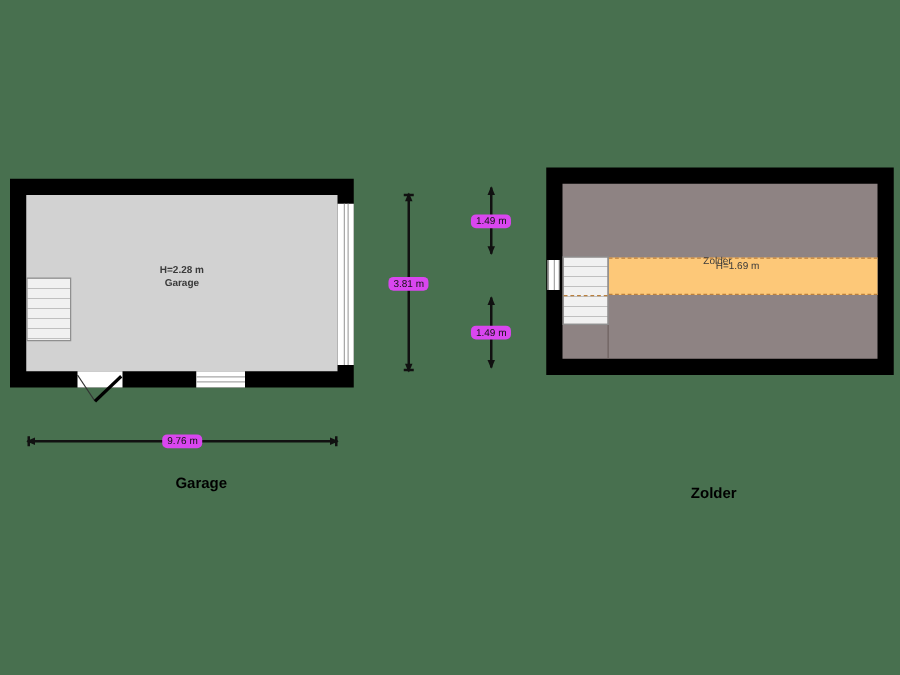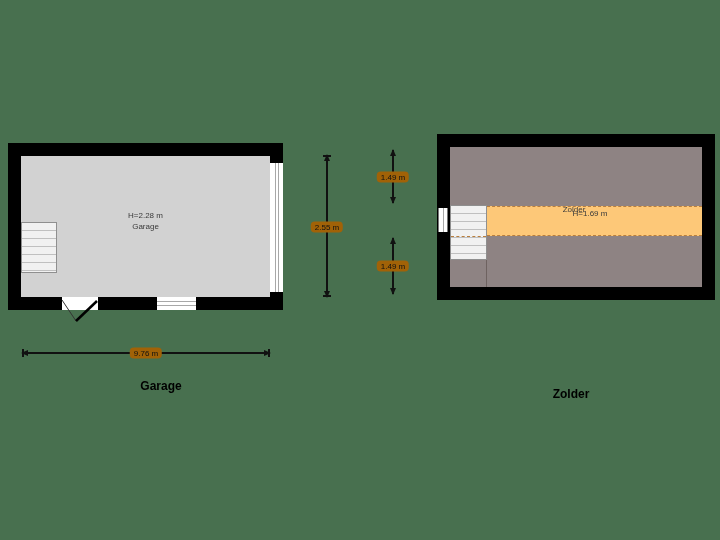--- a/index.html
+++ b/index.html
@@ -14,21 +14,21 @@
   
   .plan{position:absolute;background:#000;}
   .plan-garage{left:8px;top:143px;width:275px;height:167px;}
   .plan-zolder{left:437px;top:134px;width:278px;height:166px;}
   .interior{position:absolute;left:13px;top:13px;right:13px;bottom:13px;}
   .interior.garage{background:#d2d2d2;}
   .interior.zolder{background:#8e8383;}
 
   .room-text{position:absolute;width:100%;text-align:center;
     font-size:8px;line-height:11px;color:#3a3a3a;}
-  .garage .room-text{top:54px;}
+  .garage .room-text{top:54px;font-weight:bold;}
 
   
   .overlap-label{position:absolute;transform:translate(-50%,-50%);
     font-size:8px;color:#3a3a3a;white-space:nowrap;}
 
   
   .stairs{position:absolute;
     background:repeating-linear-gradient(180deg,#f1f1f1 0px,#f1f1f1 7px,#c0c0c0 7px,#c0c0c0 8px);
     border:1px solid #8f8f8f;box-sizing:border-box;}
   .stairs-garage{left:0px;top:66px;width:36px;height:51px;}
@@ -63,21 +63,21 @@
   .arrow.up{border-left:3px solid transparent;border-right:3px solid transparent;
     border-bottom:7px solid #111;left:-2px;top:-1px;}
   .arrow.down{border-left:3px solid transparent;border-right:3px solid transparent;
     border-top:7px solid #111;left:-2px;bottom:-1px;}
   .arrow.left{border-top:3px solid transparent;border-bottom:3px solid transparent;
     border-right:7px solid #111;top:-2px;left:-1px;}
   .arrow.right{border-top:3px solid transparent;border-bottom:3px solid transparent;
     border-left:7px solid #111;top:-2px;right:-1px;}
 
   .dim-label{position:absolute;transform:translate(-50%,-50%);
-    background:#a16207;color:#111;font-size:8px;line-height:11px;
+    background:#d946ef;color:#111;font-size:8px;line-height:11px;
     padding:0 4px;border-radius:4px;white-space:nowrap;}
 
   .plan-title{position:absolute;transform:translate(-50%,-50%);
     font-size:12px;font-weight:bold;color:#000;white-space:nowrap;}
 </style>
 </head>
 <body>
 
 <div class="canvas">
 
@@ -112,21 +112,21 @@
     <span class="tick-v" style="right:0px"></span>
   </div>
   <div class="dim-label" style="left:146px;top:353px;">9.76 m</div>
 
   <div class="dim-v" style="left:326px;top:155px;height:142px;">
     <span class="arrow up"></span>
     <span class="arrow down"></span>
     <span class="tick-h" style="top:0px"></span>
     <span class="tick-h" style="bottom:0px"></span>
   </div>
-  <div class="dim-label" style="left:327px;top:227px;">2.55 m</div>
+  <div class="dim-label" style="left:327px;top:227px;">3.81 m</div>
 
   <div class="dim-v" style="left:392px;top:150px;height:53px;">
     <span class="arrow up"></span>
     <span class="arrow down"></span>
   </div>
   <div class="dim-label" style="left:393px;top:177px;">1.49 m</div>
 
   <div class="dim-v" style="left:392px;top:238px;height:56px;">
     <span class="arrow up"></span>
     <span class="arrow down"></span>

